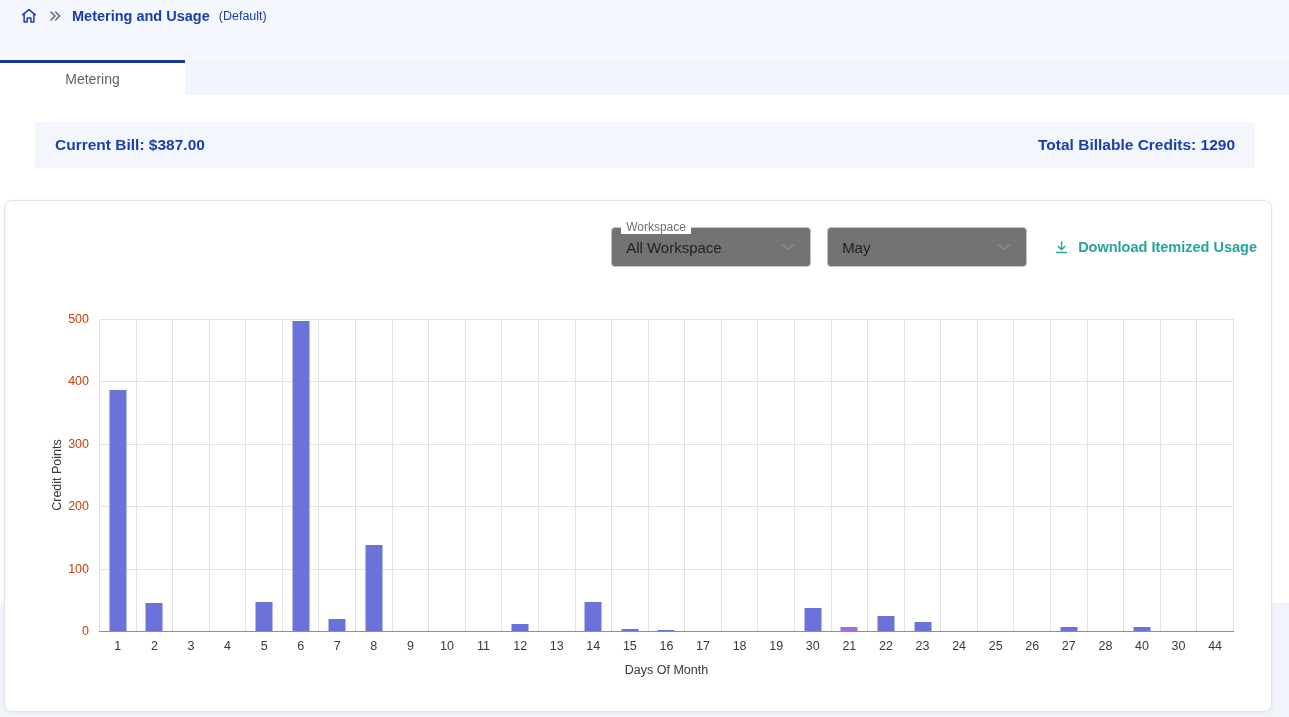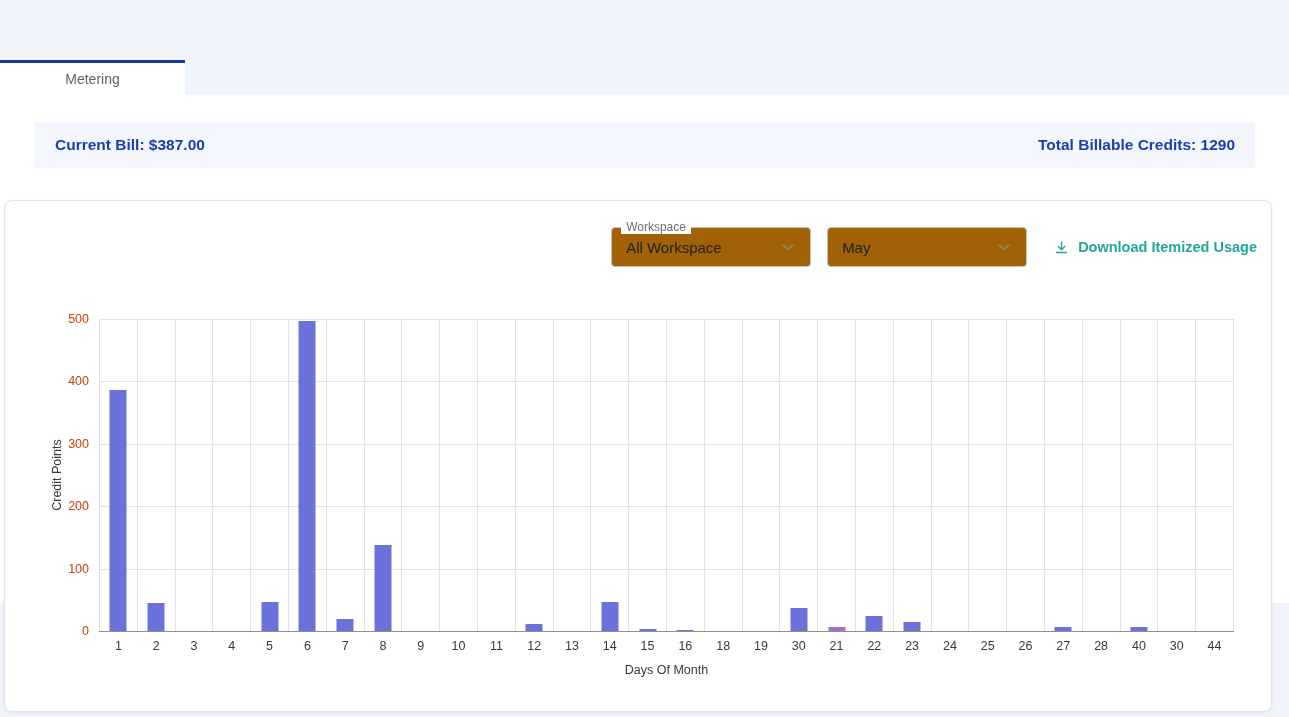--- a/index.html
+++ b/index.html
@@ -30,21 +30,21 @@
              padding:0 20px; }
   .bill-text { color:#1b3eae; font-weight:bold; font-size:15.5px; }
 
   
   .panel { position:absolute; top:105px; left:4px; width:1268px; height:512px; background:#ffffff;
            border:1px solid #e2e3e9; border-radius:8px; box-shadow:0 1px 4px rgba(40,50,90,.07); }
 
   
   .toolbar { position:absolute; top:26px; right:14px; display:flex; align-items:center; gap:16px; }
   .select { position:relative; width:200px; height:40px; border:1px solid #c4c4c4; border-radius:4px;
-            background:#a16207; display:flex; align-items:center; justify-content:space-between;
+            background:#737373; display:flex; align-items:center; justify-content:space-between;
             padding:0 12px 0 14px; cursor:pointer; }
   .select-value { font-size:15px; color:#202124; }
   .float-label { position:absolute; top:-8px; left:9px; background:#fff; padding:0 5px;
                  font-size:12px; color:#6e7076; line-height:14px; }
   .chev { display:flex; align-items:center; }
   .download { display:flex; align-items:center; gap:8px; margin-left:10px; cursor:pointer; }
   .download-label { color:#26a69a; font-weight:bold; font-size:14.5px; }
 
   
   .chart-plot { position:absolute; left:94px; top:118px; width:1135px; height:312px; }
@@ -62,20 +62,38 @@
                  display:flex; align-items:center; justify-content:center; }
   .ylabel-wrap span { transform:rotate(-90deg); white-space:nowrap; font-size:12.5px; color:#383838; }
   .xlabel { position:absolute; top:calc(100% + 32px); left:0; right:0; text-align:center;
             font-size:12.5px; color:#383838; }
 </style>
 </head>
 <body>
 
 <div class="page">
 
+  <div class="topbar">
+    <div class="breadcrumb">
+      <span class="home-icon">
+        <svg width="18" height="18" viewBox="0 0 24 24" fill="none" stroke="#1b3da9" stroke-width="2" stroke-linecap="round" stroke-linejoin="round">
+          <path d="M3.5 10.5 L12 3.5 L20.5 10.5"></path>
+          <path d="M5.5 9 V20 H9.5 V14.5 H14.5 V20 H18.5 V9"></path>
+        </svg>
+      </span>
+      <span class="dbl-chevron">
+        <svg width="16" height="16" viewBox="0 0 24 24" fill="none" stroke="#5e6c8e" stroke-width="2.4" stroke-linecap="round" stroke-linejoin="round">
+          <path d="M6 6 L12 12 L6 18"></path>
+          <path d="M13 6 L19 12 L13 18"></path>
+        </svg>
+      </span>
+      <span class="crumb-title">Metering and Usage</span>
+      <span class="crumb-suffix">(Default)</span>
+    </div>
+  </div>
 
   <div class="tabstrip">
     <div class="tab">
       <span>Metering</span>
     </div>
   </div>
 
   <div class="content">
 
     <div class="billbar">
@@ -174,20 +192,23 @@
               <div class="bar" style="height: 9.2%; background: rgb(107, 115, 218);"></div>
               <div class="xtick">14</div>
             </div>
             <div class="cell">
               <div class="bar" style="height: 0.6%; background: rgb(107, 115, 218);"></div>
               <div class="xtick">15</div>
             </div>
             <div class="cell">
               <div class="bar" style="height: 0.4%; background: rgb(107, 115, 218);"></div>
               <div class="xtick">16</div>
+            </div>
+            <div class="cell">
+              <div class="xtick">17</div>
             </div>
             <div class="cell">
               <div class="xtick">18</div>
             </div>
             <div class="cell">
               <div class="xtick">19</div>
             </div>
             <div class="cell">
               <div class="bar" style="height: 7.4%; background: rgb(107, 115, 218);"></div>
               <div class="xtick">30</div>

